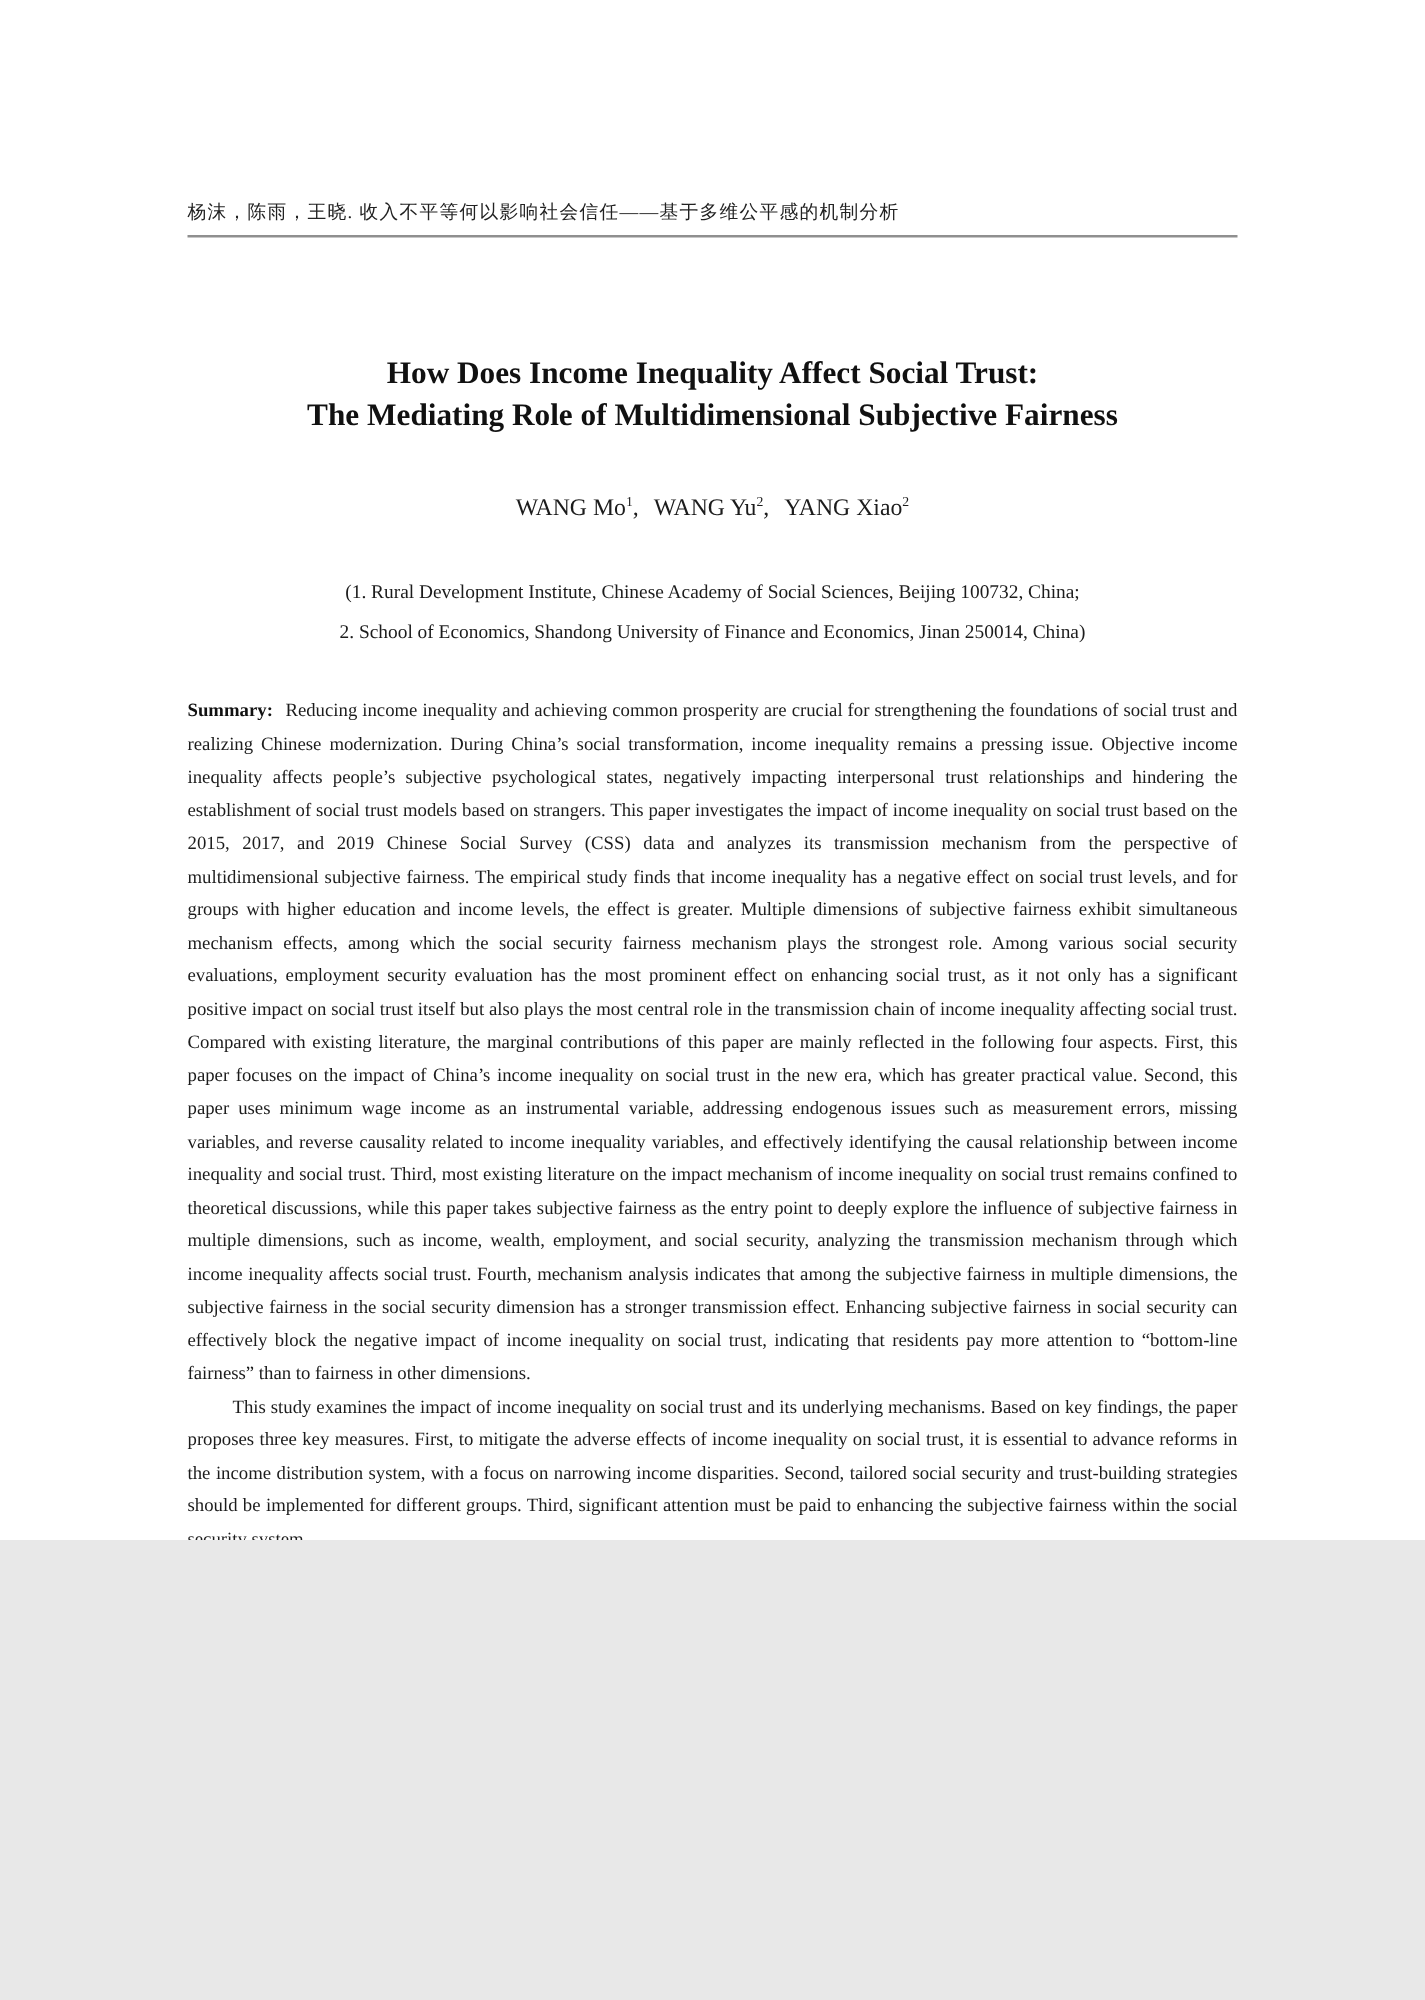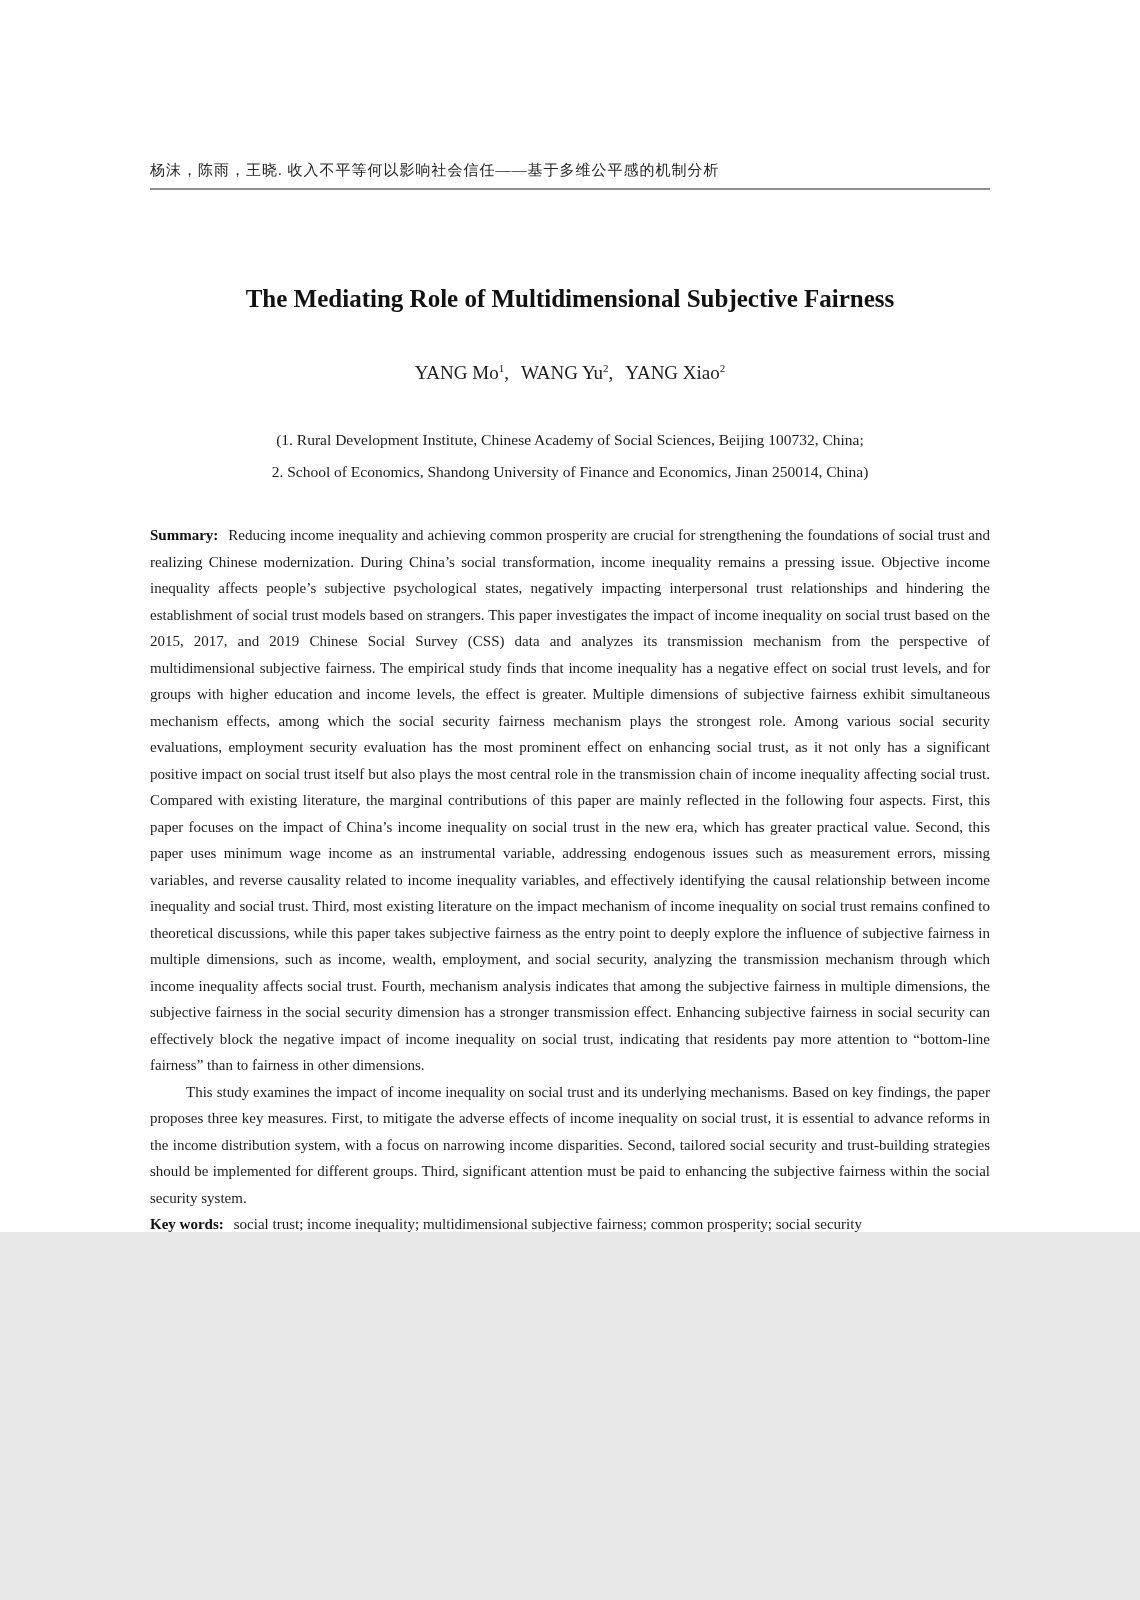--- a/index.html
+++ b/index.html
@@ -82,25 +82,26 @@
   }
 </style>
 </head>
 <body>
 
 <div class="page">
 
   <div class="running-head">杨沫，陈雨，王晓. 收入不平等何以影响社会信任——基于多维公平感的机制分析</div>
 
   <div class="article-title">
+    <div>How Does Income Inequality Affect Social Trust:</div>
     <div>The Mediating Role of Multidimensional Subjective Fairness</div>
   </div>
 
   <div class="authors-line">
-    <span>YANG Mo</span><sup>1</sup><span class="author-sep">,</span><span>WANG Yu</span><sup>2</sup><span class="author-sep">,</span><span>YANG Xiao</span><sup>2</sup>
+    <span>WANG Mo</span><sup>1</sup><span class="author-sep">,</span><span>WANG Yu</span><sup>2</sup><span class="author-sep">,</span><span>YANG Xiao</span><sup>2</sup>
   </div>
 
   <div class="affiliations">
     <div>(1. Rural Development Institute, Chinese Academy of Social Sciences, Beijing 100732, China;</div>
     <div>2. School of Economics, Shandong University of Finance and Economics, Jinan 250014, China)</div>
   </div>
 
   <div class="abstract">
     <p><span class="label">Summary:</span><span>Reducing income inequality and achieving common prosperity are crucial for strengthening the foundations of social trust and realizing Chinese modernization. During China’s social transformation, income inequality remains a pressing issue. Objective income inequality affects people’s subjective psychological states, negatively impacting interpersonal trust relationships and hindering the establishment of social trust models based on strangers. This paper investigates the impact of income inequality on social trust based on the 2015, 2017, and 2019 Chinese Social Survey (CSS) data and analyzes its transmission mechanism from the perspective of multidimensional subjective fairness. The empirical study finds that income inequality has a negative effect on social trust levels, and for groups with higher education and income levels, the effect is greater. Multiple dimensions of subjective fairness exhibit simultaneous mechanism effects, among which the social security fairness mechanism plays the strongest role. Among various social security evaluations, employment security evaluation has the most prominent effect on enhancing social trust, as it not only has a significant positive impact on social trust itself but also plays the most central role in the transmission chain of income inequality affecting social trust. Compared with existing literature, the marginal contributions of this paper are mainly reflected in the following four aspects. First, this paper focuses on the impact of China’s income inequality on social trust in the new era, which has greater practical value. Second, this paper uses minimum wage income as an instrumental variable, addressing endogenous issues such as measurement errors, missing variables, and reverse causality related to income inequality variables, and effectively identifying the causal relationship between income inequality and social trust. Third, most existing literature on the impact mechanism of income inequality on social trust remains confined to theoretical discussions, while this paper takes subjective fairness as the entry point to deeply explore the influence of subjective fairness in multiple dimensions, such as income, wealth, employment, and social security, analyzing the transmission mechanism through which income inequality affects social trust. Fourth, mechanism analysis indicates that among the subjective fairness in multiple dimensions, the subjective fairness in the social security dimension has a stronger transmission effect. Enhancing subjective fairness in social security can effectively block the negative impact of income inequality on social trust, indicating that residents pay more attention to “bottom-line fairness” than to fairness in other dimensions.</span></p>
     <p class="para-2">This study examines the impact of income inequality on social trust and its underlying mechanisms. Based on key findings, the paper proposes three key measures. First, to mitigate the adverse effects of income inequality on social trust, it is essential to advance reforms in the income distribution system, with a focus on narrowing income disparities. Second, tailored social security and trust-building strategies should be implemented for different groups. Third, significant attention must be paid to enhancing the subjective fairness within the social security system.</p>

